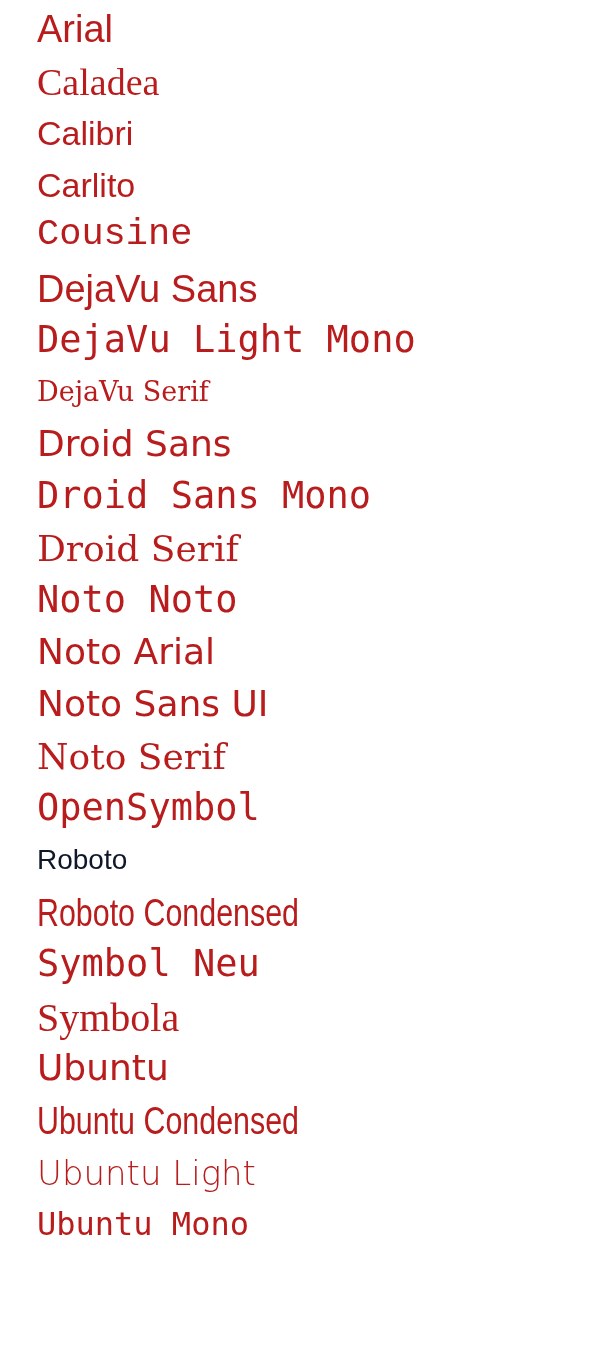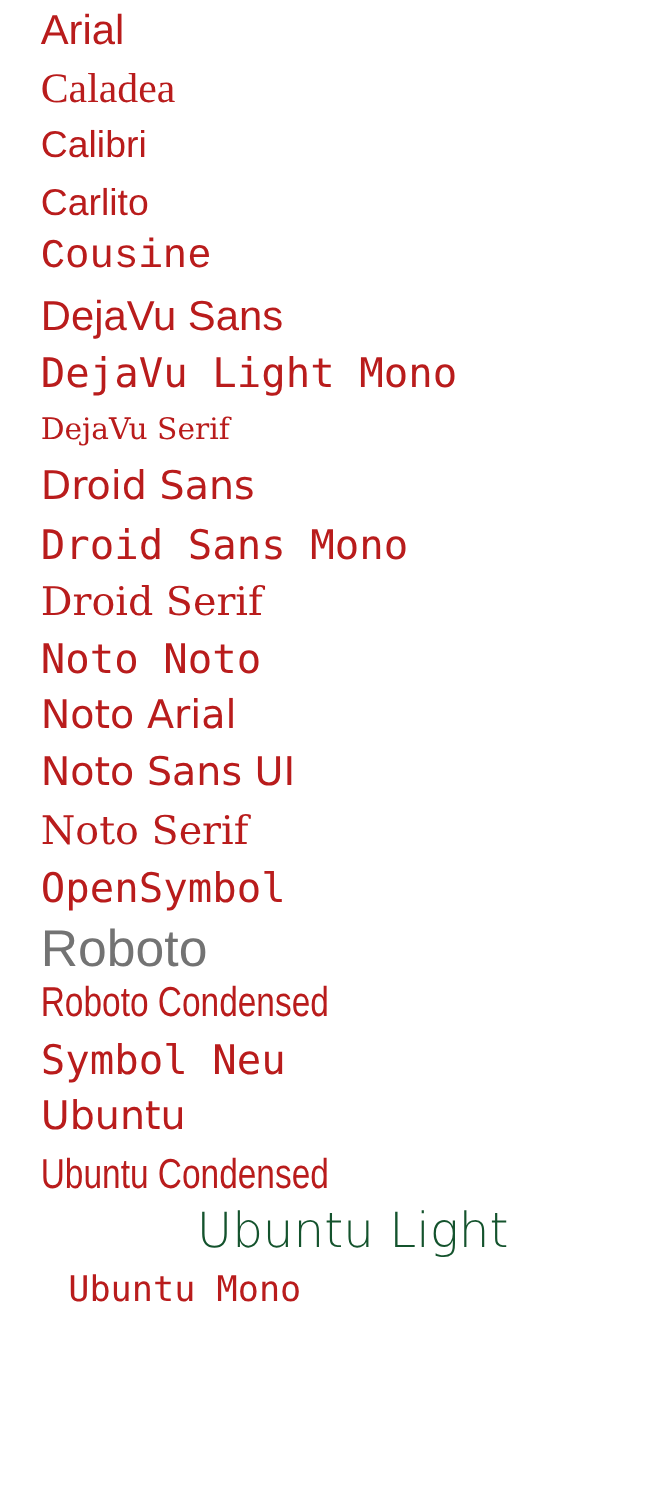--- a/index.html
+++ b/index.html
@@ -30,28 +30,28 @@
   
   .style-sans            { font-family: "Liberation Sans", sans-serif; font-size: 38px; }
   .style-sans-small      { font-family: "Liberation Sans", sans-serif; font-size: 34px; }
   .style-sans-wide       { font-family: Liberation Sans, sans-serif;     font-size: 38px; }
   .style-sans-narrow     { font-family: "DejaVu Sans", sans-serif;     font-size: 36px; }
   .style-serif           { font-family: "Liberation Serif", serif;     font-size: 38px; }
   .style-serif-large     { font-family: "Liberation Serif", serif;     font-size: 40px; }
   .style-serif-slab      { font-family: "DejaVu Serif", serif;         font-size: 27px; }
   .style-serif-slab-small{ font-family: "DejaVu Serif", serif;         font-size: 36px; }
   .style-mono            { font-family: "DejaVu Sans Mono", monospace; font-size: 37px; }
-  .style-mono-small      { font-family: "DejaVu Sans Mono", monospace; font-size: 32px; margin-left: 25px; }
+  .style-mono-small      { font-family: "DejaVu Sans Mono", monospace; font-size: 32px; }
   .style-mono-courier    { font-family: "Liberation Mono", monospace;  font-size: 37px; }
-  .style-thin            { font-family: "Liberation Sans", sans-serif; font-size: 47px;
-                           font-weight: 100; color: #737373; }
+  .style-thin            { font-family: "Liberation Sans", sans-serif; font-size: 28px;
+                           font-weight: 100; color: #0f172a; }
   .style-condensed       { font-family: "Liberation Sans", sans-serif; font-size: 38px; text-decoration: underline; }
   .style-condensed .specimen-label { transform: scaleX(0.8); transform-origin: 0 50%; }
-  .style-light           { font-family: "DejaVu Sans", sans-serif;     font-size: 44px;
-                           font-weight: 300; color: #14532d; text-align: center; }
+  .style-light           { font-family: "DejaVu Sans", sans-serif;     font-size: 34px;
+                           font-weight: 300; color: #b91c1c; }
 </style>
 </head>
 <body style="background: rgb(255, 255, 255);">
 
 <div class="font-list">
   <div class="specimen-row style-sans">
     <span class="specimen-label">Arial</span>
   </div>
 
 
@@ -120,20 +120,23 @@
   </div>
 
   <div class="specimen-row style-condensed">
     <span class="specimen-label">Roboto Condensed</span>
   </div>
 
   <div class="specimen-row style-mono">
     <span class="specimen-label">Symbol Neu</span>
   </div>
 
+  <div class="specimen-row style-serif-large">
+    <span class="specimen-label">Symbola</span>
+  </div>
 
 
   <div class="specimen-row style-sans-narrow">
     <span class="specimen-label">Ubuntu</span>
   </div>
 
   <div class="specimen-row style-condensed">
     <span class="specimen-label">Ubuntu Condensed</span>
   </div>
 

